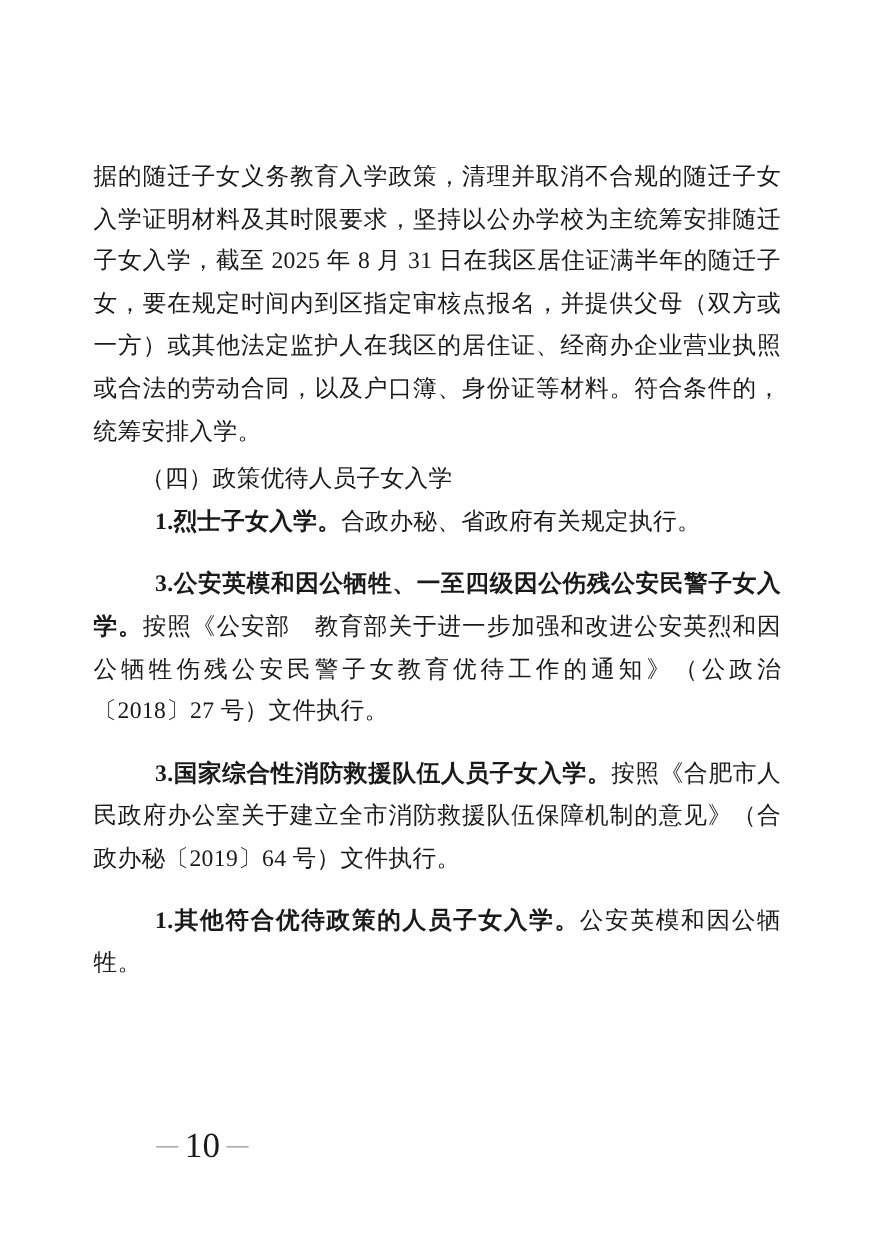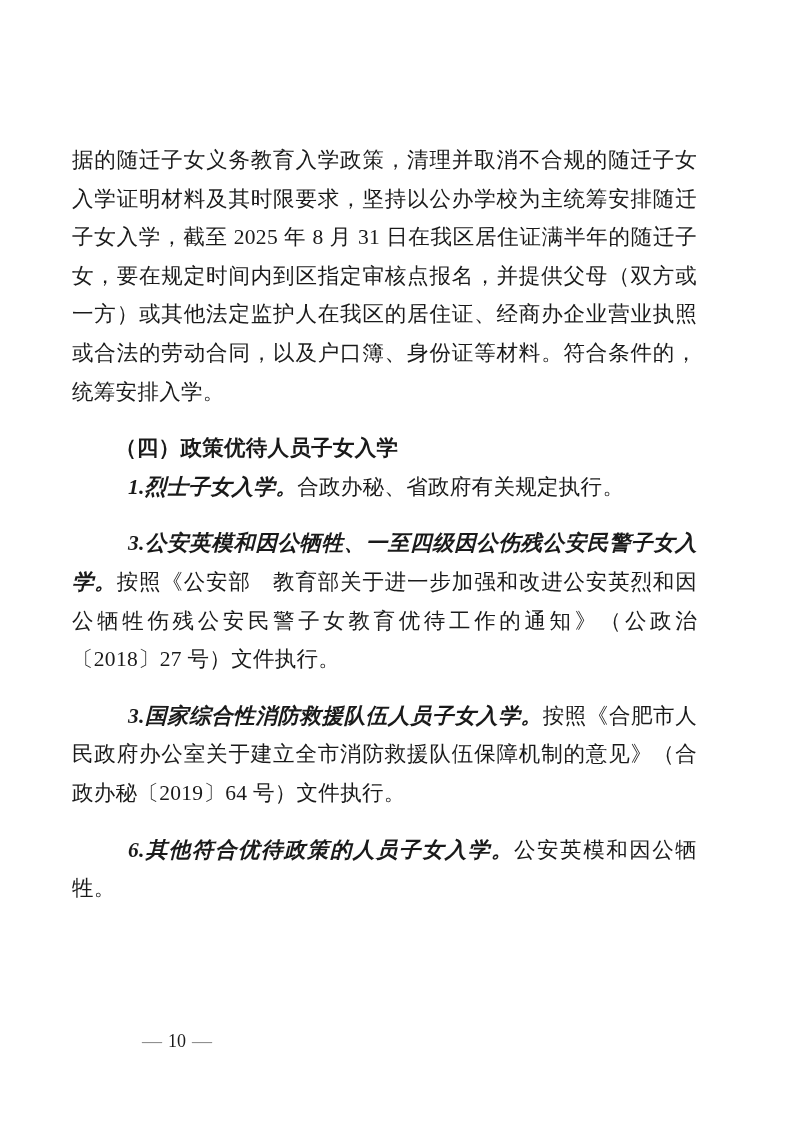--- a/index.html
+++ b/index.html
@@ -11,63 +11,62 @@
     position: relative;
     width: 793px;
     height: 1122px;
     background: #ffffff;
     overflow: hidden;
     font-family: "Liberation Serif", "DejaVu Serif", serif;
     color: #1a1a1a;
   }
   .body-text {
     position: absolute;
-    left: 72px;
+    left: 85px;
     top: 141px;
     width: 625px;
     font-size: 21.5px;
     line-height: 38.6px;
     text-align: justify;
     text-justify: inter-character;
     letter-spacing: 0.3px;
   }
   .para {
     margin: 0;
     text-indent: 2.6em;
   }
   .para.no-indent {
     text-indent: 0;
   }
   .para.heading {
-    font-weight: bold;
+    font-weight: normal;
     text-indent: 2em;
-    margin-top: 18px;
+    margin-top: 5px;
   }
   .para.sp {
     margin-top: 18px;
   }
   .lead {
     font-weight: bold;
-    font-style: italic;
   }
   .footer {
     position: absolute;
     left: 142px;
     top: 1026px;
     height: 30px;
     display: flex;
     align-items: center;
   }
   .footer .dash {
     font-size: 20px;
     color: #8a8a8a;
     line-height: 1;
   }
   .footer .num {
-    font-size: 18px;
+    font-size: 32px;
     color: #1a1a1a;
     line-height: 1;
     margin: 0 6px;
   }
 </style>
 </head>
 <body>
 
 <div class="page">
 
@@ -77,21 +76,21 @@
 
     <p class="para heading"><span>（四）政策优待人员子女入学</span></p>
 
     <p class="para"><span class="lead">1.烈士子女入学。</span><span>合政办秘、省政府有关规定执行。</span></p>
 
 
     <p class="para sp"><span class="lead">3.公安英模和因公牺牲、一至四级因公伤残公安民警子女入学。</span><span>按照《公安部　教育部关于进一步加强和改进公安英烈和因公牺牲伤残公安民警子女教育优待工作的通知》（公政治〔2018〕27 号）文件执行。</span></p>
 
     <p class="para sp"><span class="lead">3.国家综合性消防救援队伍人员子女入学。</span><span>按照《合肥市人民政府办公室关于建立全市消防救援队伍保障机制的意见》（合政办秘〔2019〕64 号）文件执行。</span></p>
 
-    <p class="para sp"><span class="lead">6.其他符合优待政策的人员子女入学。</span><span>公安英模和因公牺牲。</span></p>
+    <p class="para sp"><span class="lead">1.其他符合优待政策的人员子女入学。</span><span>公安英模和因公牺牲。</span></p>
 
   </div>
 
   <div class="footer">
     <span class="dash">—</span>
     <span class="num">10</span>
     <span class="dash">—</span>
   </div>
 
 </div>

